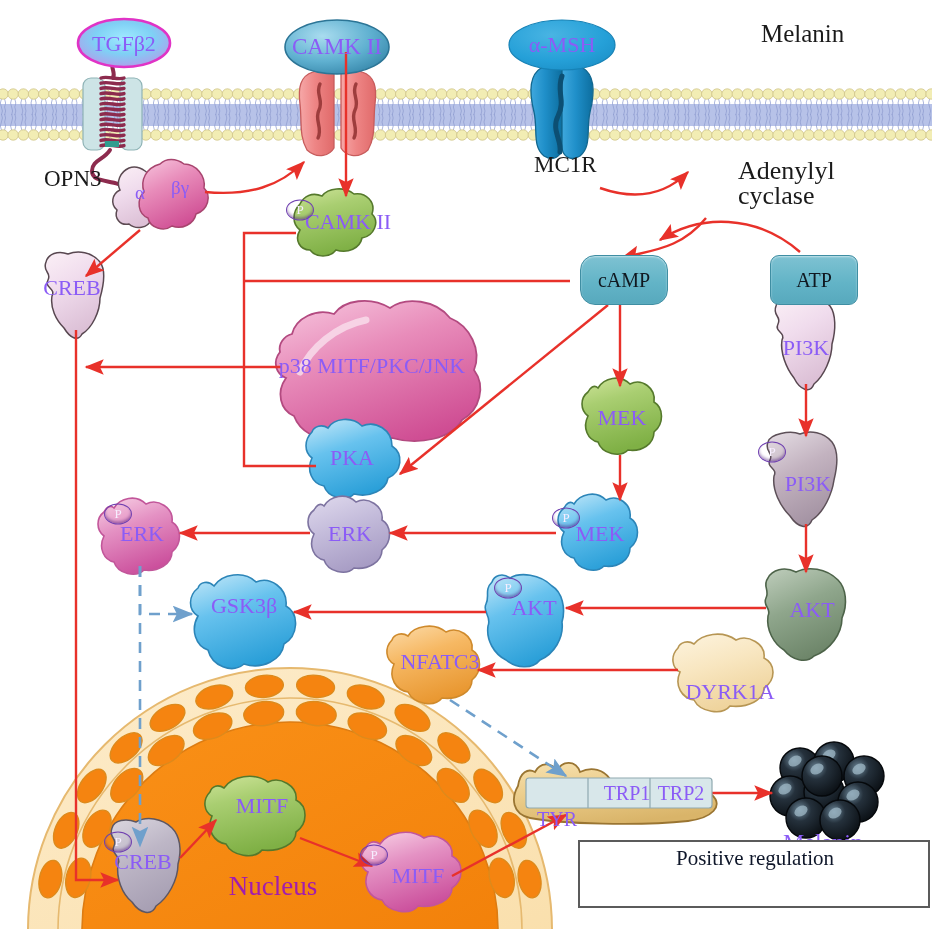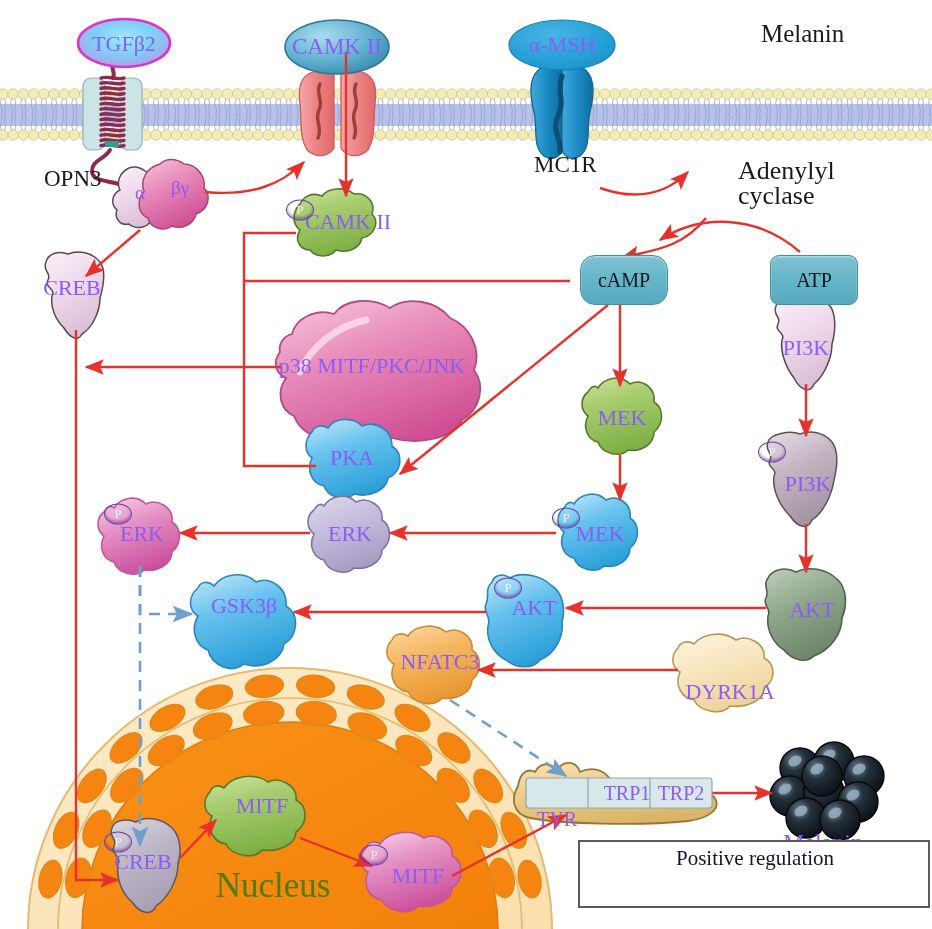--- a/index.html
+++ b/index.html
@@ -1122,21 +1122,21 @@
   <div class="node-label" style="left:418px; top:876px; font-size:22px;">MITF</div>
 
   <div class="ptag" style="left:300px; top:210px;">P</div>
   <div class="ptag" style="left:566px; top:518px;">P</div>
   <div class="ptag" style="left:772px; top:452px;">P</div>
   <div class="ptag" style="left:118px; top:514px;">P</div>
   <div class="ptag" style="left:508px; top:588px;">P</div>
   <div class="ptag" style="left:118px; top:842px;">P</div>
   <div class="ptag" style="left:374px; top:855px;">P</div>
 
-  <div class="node-label" style="left:273px; top:886px; font-size:35px; color:#4d7c0f;">Nucleus</div>
+  <div class="node-label" style="left:273px; top:886px; font-size:27px; color:#a21caf;">Nucleus</div>
 
   <div class="node-label" style="left:557px; top:819px; font-size:20px;">TYR</div>
   <div class="node-label" style="left:619px; top:793px; font-size:20px;margin-left:8px;">TRP1</div>
   <div class="node-label" style="left:681px; top:793px; font-size:20px;">TRP2</div>
 
   <div class="node-label" style="left:823px; top:842px; font-size:24px;">Melanin</div>
 
   <div class="legendbox" style="left:578px; top:840px; width:348px; height:64px;"></div>
   <div class="legend-text" style="left:676px; top:846px;">Positive regulation</div>
 

